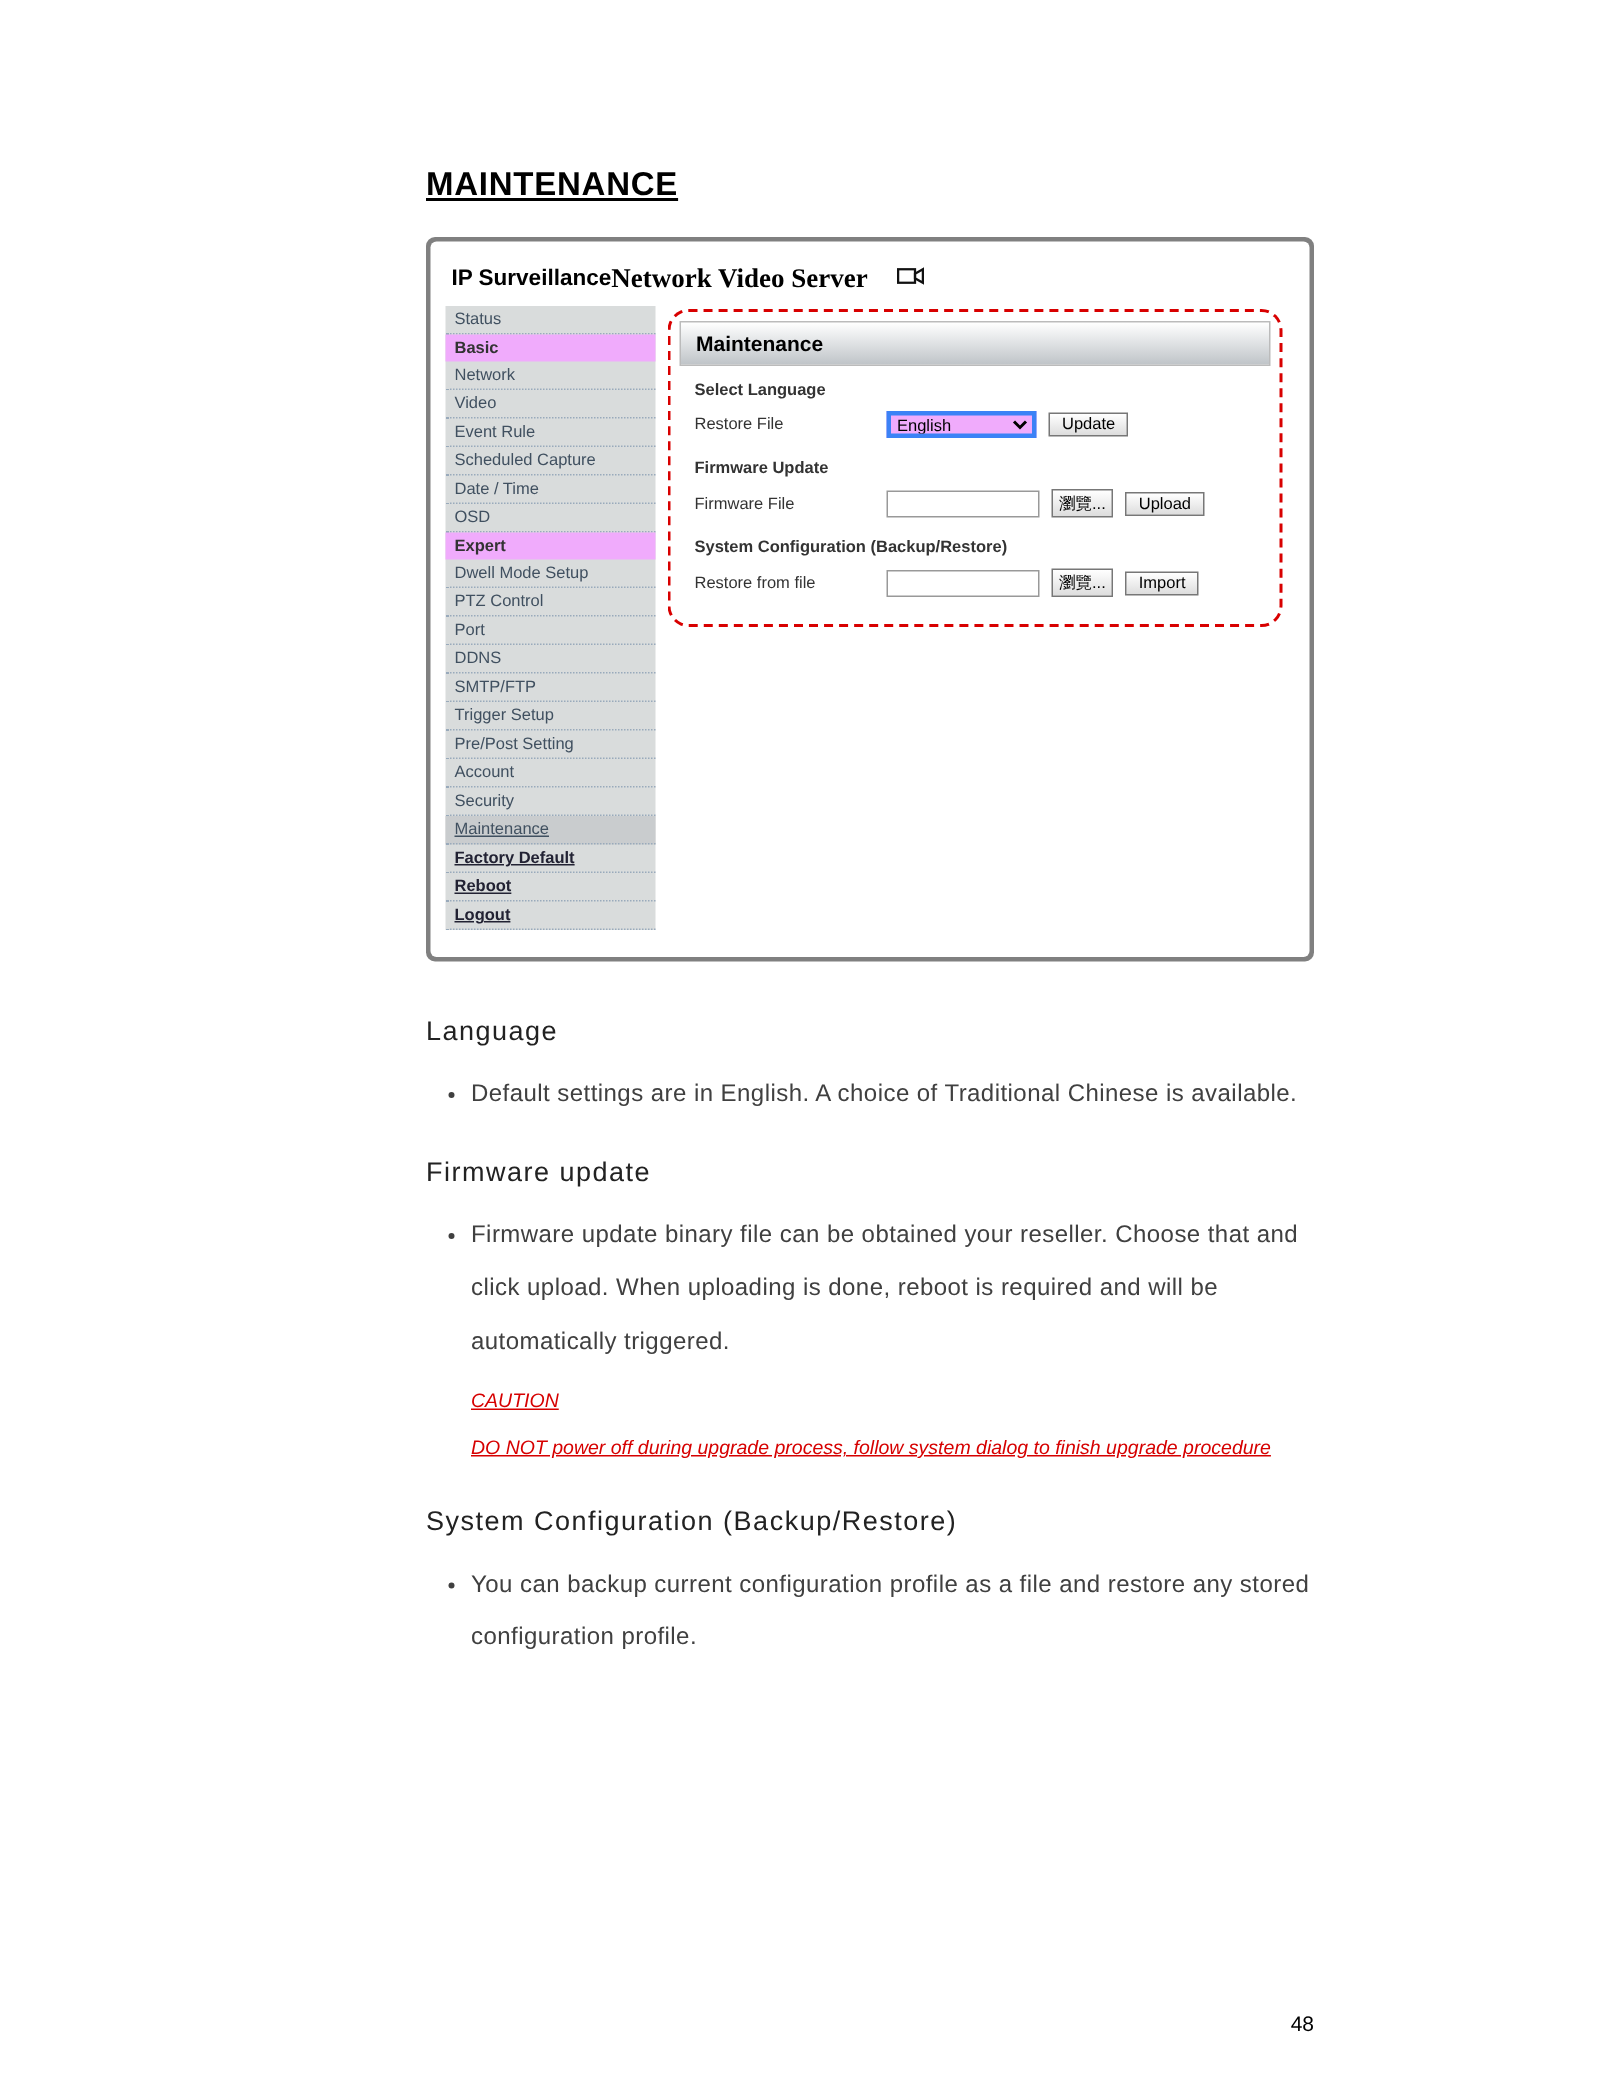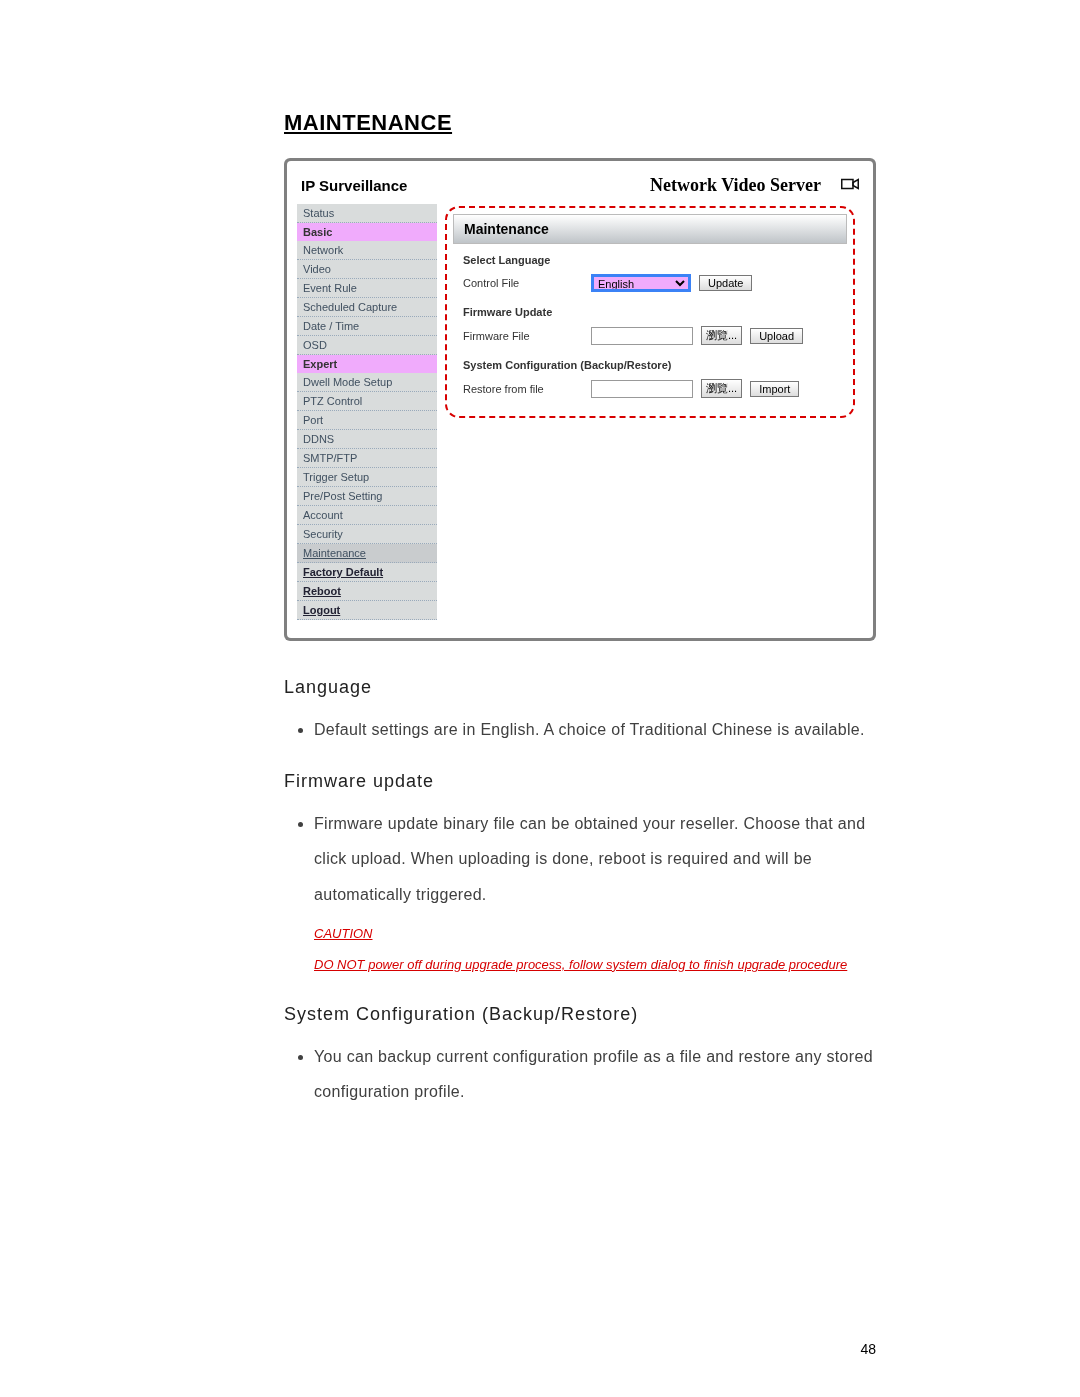--- a/index.html
+++ b/index.html
@@ -1,21 +1,21 @@
 <!DOCTYPE html>
 <html><head>
 <meta charset="utf-8">
 <style>
   body{margin:0;background:#fff;font-family:Arial,Helvetica,sans-serif;color:#000}
   .page{width:912px;margin:0 auto;padding:110px 120px 60px 200px;box-sizing:border-box;position:relative;min-height:1397px}
   .page-title{font-size:22px;font-weight:bold;text-decoration:underline;margin:0 0 22px 0;letter-spacing:.5px}
   
   .shot{background:#808080;border-radius:6px;padding:3px;margin-bottom:36px}
   .shot-in{background:#fff;border-radius:4px;padding:10px 10px 18px 10px}
-  .header{display:flex;justify-content:space-between;align-items:center;padding:4px 4px 8px 4px}
+  .header{display:flex;justify-content:flex-start;align-items:center;padding:4px 4px 8px 4px}
   .brand{font-weight:bold;font-size:15px}
   .nvs{font-family:Georgia,serif;font-weight:bold;font-size:18px;display:flex;align-items:center;gap:20px}
   .nvs svg{width:18px;height:14px}
   .body{display:flex;gap:4px}
   .sidebar{width:140px;background:#d9dcdc;font-size:11px;color:#405060}
   .side-item{padding:3px 6px;border-bottom:1px dotted #9ab;cursor:pointer}
   .side-cat{padding:3px 6px;font-weight:bold;color:#333;background:#f0abfc}
   .side-sel{background:#c9ccce;text-decoration:underline}
   .side-bold{font-weight:bold;text-decoration:underline;color:#223}
   .main{flex:1;padding:2px 8px 8px 4px;position:relative}
@@ -79,21 +79,21 @@
           <div class="side-item side-bold">Factory Default</div>
           <div class="side-item side-bold">Reboot</div>
           <div class="side-item side-bold">Logout</div>
         </div>
         <div class="main">
           <div class="dash">
             <div class="panel-head">Maintenance</div>
 
             <div class="sect">Select Language</div>
             <div class="row">
-              <div class="lbl">Control File</div>
+              <div class="lbl">Restore File</div>
               <select class="sel">
                 <option>English</option>
               </select>
               <button class="btn">Update</button>
             </div>
 
             <div class="sect">Firmware Update</div>
             <div class="row">
               <div class="lbl">Firmware File</div>
               <div class="fp"></div>

